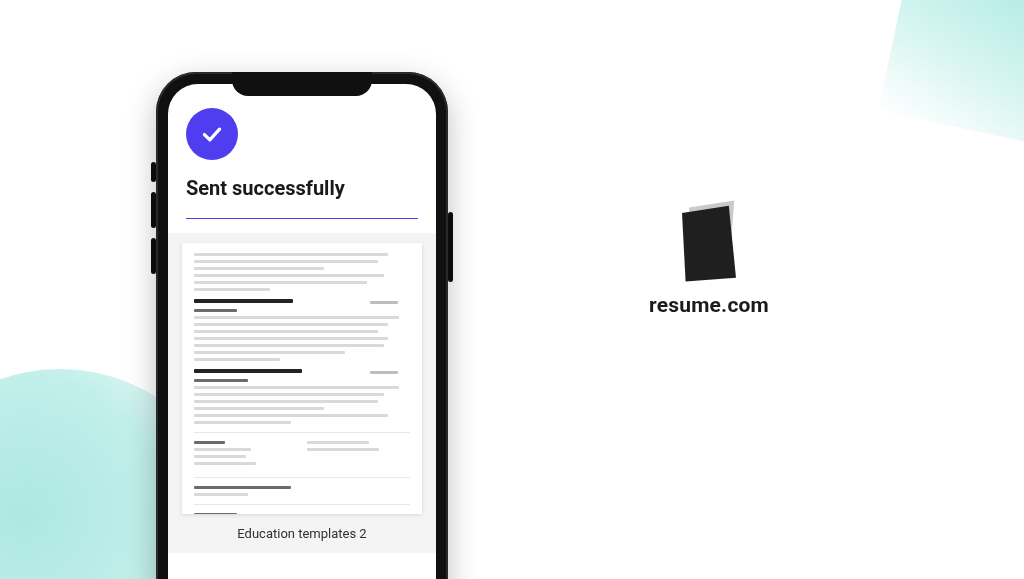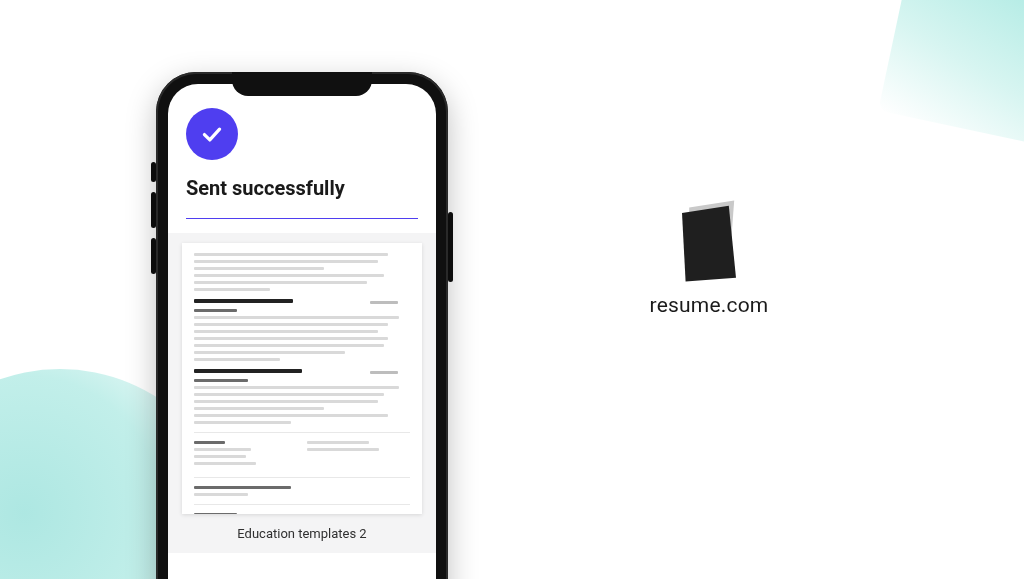--- a/index.html
+++ b/index.html
@@ -44,21 +44,21 @@
     }
     .brand-logo {
       width: 90px;
       height: 90px;
       margin: 0 auto 8px;
       position: relative;
     }
     .brand-logo svg { display: block; }
     .brand-name {
       font-size: 21px;
-      font-weight: 400;
+      font-weight: 700;
       letter-spacing: 0.2px;
       color: #1b1b1b;
     }
 
     
     .phone-wrap {
       position: absolute;
       left: 156px;
       top: 72px;
       width: 292px;

